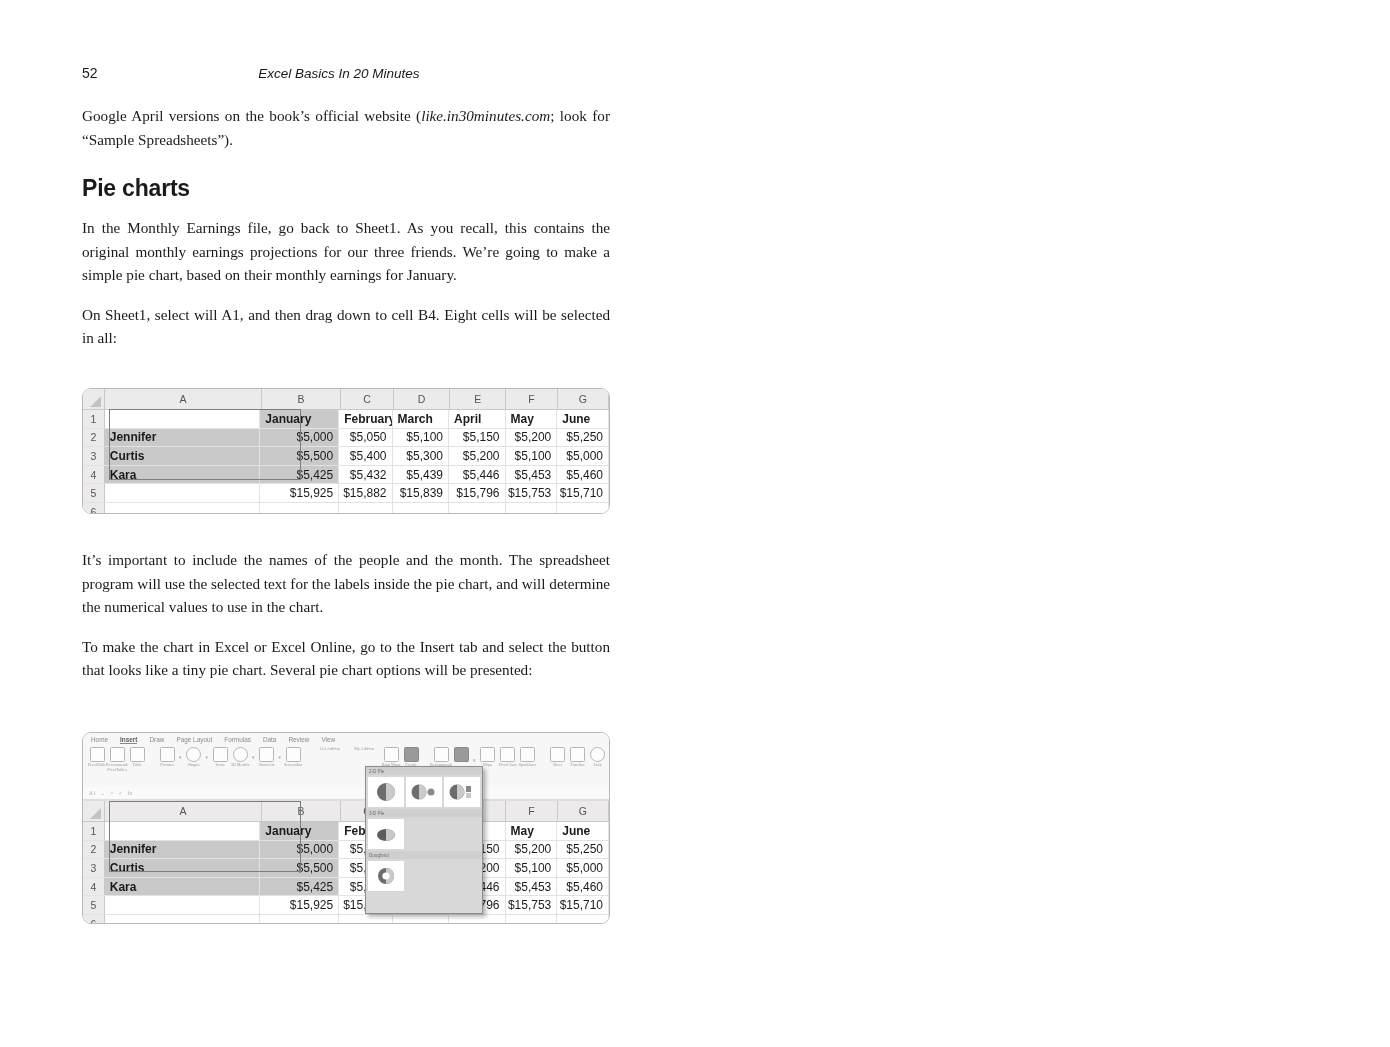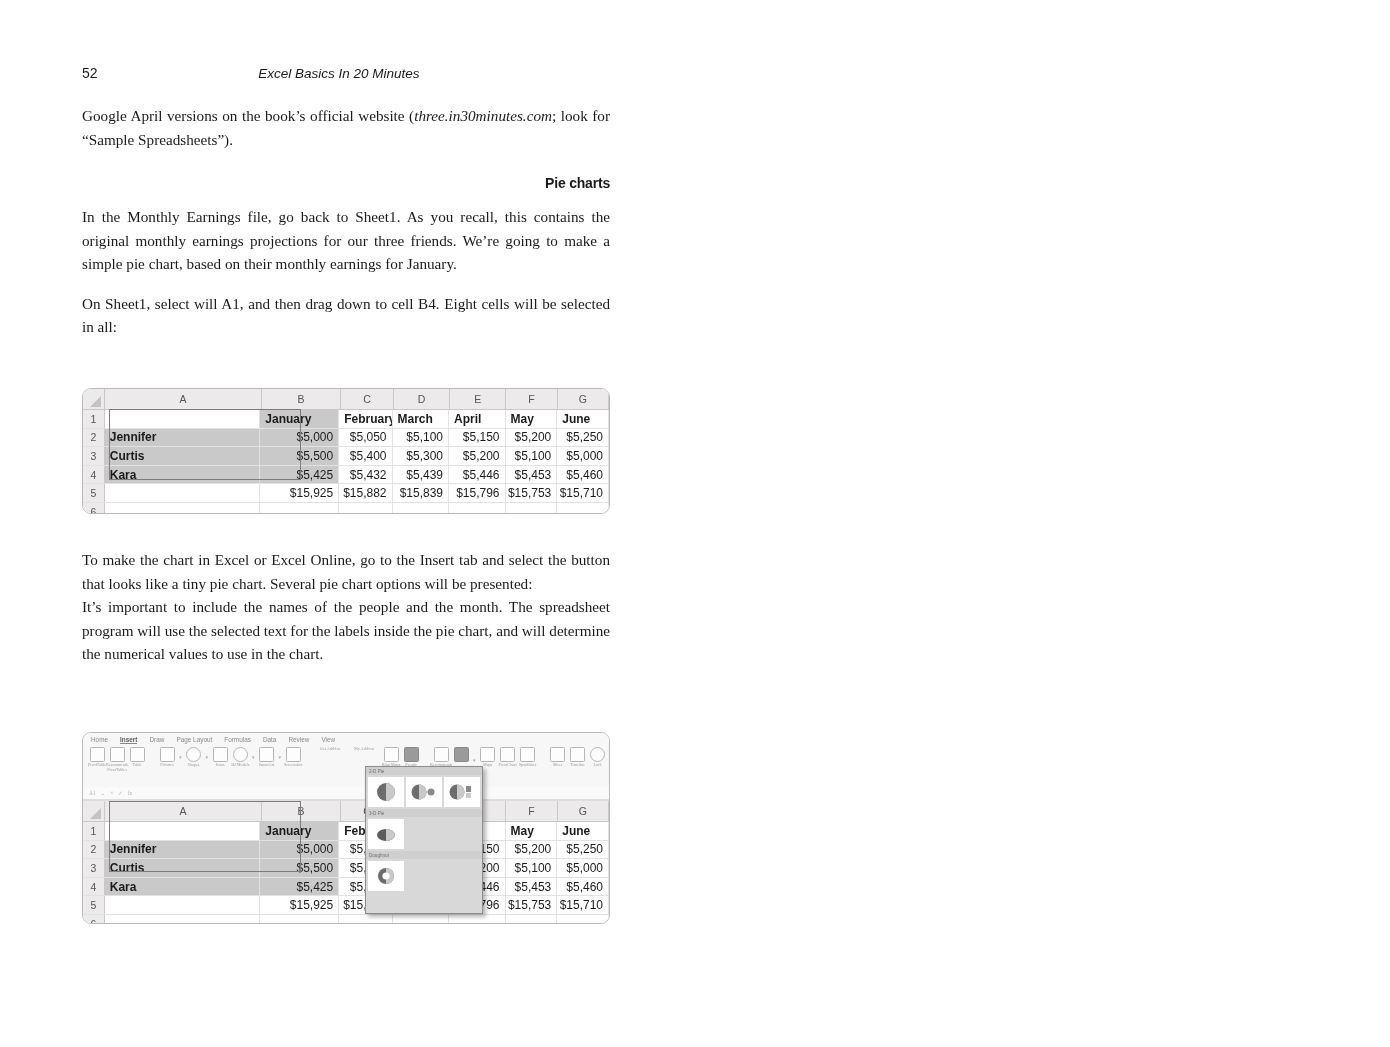--- a/index.html
+++ b/index.html
@@ -42,22 +42,22 @@
     text-justify: inter-word;
     hyphens: none;
   }
   p.body.last { margin-bottom: 0; }
   p.body i { font-style: italic; }
 
   h2.sec {
     margin: 24px 0 14px 0;
     font-family: "Liberation Sans", sans-serif;
     font-weight: bold;
-    font-size: 14px;
-    text-align: right;
+    font-size: 23px;
+    text-align: left;
     letter-spacing: -0.2px;
   }
 
   
   .figure {
     position: absolute;
     border: 1px solid #b9b9b9;
     border-radius: 9px;
     background: #fff;
     overflow: hidden;
@@ -142,21 +142,21 @@
 
   <div class="page page-left">
 
     <div class="runhead runhead-left">
       <span class="folio">52</span>
       <span class="rh-title rh-left-title">Excel Basics In 20 Minutes</span>
     </div>
 
     <div class="col col-left">
 
-      <p class="body"><span>Google April versions on the book’s official website (</span><i>three.in30minutes.com</i><span>; look for “Sample Spreadsheets”).</span></p>
+      <p class="body"><span>Google April versions on the book’s official website (</span><i>like.in30minutes.com</i><span>; look for “Sample Spreadsheets”).</span></p>
 
       <h2 class="sec">Pie charts</h2>
 
       <p class="body">In the Monthly Earnings file, go back to Sheet1. As you recall, this contains the original monthly earnings projections for our three friends. We’re going to make a simple pie chart, based on their monthly earnings for January.</p>
 
       <p class="body">On Sheet1, select will A1, and then drag down to cell B4. Eight cells will be selected in all:</p>
     </div>
 
     <div class="figure" id="fig-range">
       <div class="ss">
@@ -234,22 +234,22 @@
           <div class="ss-cell" style="width:68px"></div>
           <div class="ss-cell" style="width:68px"></div>
           <div class="ss-cell" style="width:62px"></div>
           <div class="ss-cell" style="width:62px"></div>
         </div>
       </div>
       <div class="selbox"></div>
     </div>
 
     <div class="col col-left" style="top:548px">
+      <p class="body">It’s important to include the names of the people and the month. The spreadsheet program will use the selected text for the labels inside the pie chart, and will determine the numerical values to use in the chart.</p>
       <p class="body last">To make the chart in Excel or Excel Online, go to the Insert tab and select the button that looks like a tiny pie chart. Several pie chart options will be presented:</p>
-      <p class="body">It’s important to include the names of the people and the month. The spreadsheet program will use the selected text for the labels inside the pie chart, and will determine the numerical values to use in the chart.</p>
     </div>
 
     <div class="figure" id="fig-ribbon">
       <div class="ribbon">
         <div class="rb-tabs">
           <span>Home</span>
           <span class="act">Insert</span>
           <span>Draw</span>
           <span>Page Layout</span>
           <span>Formulas</span>

